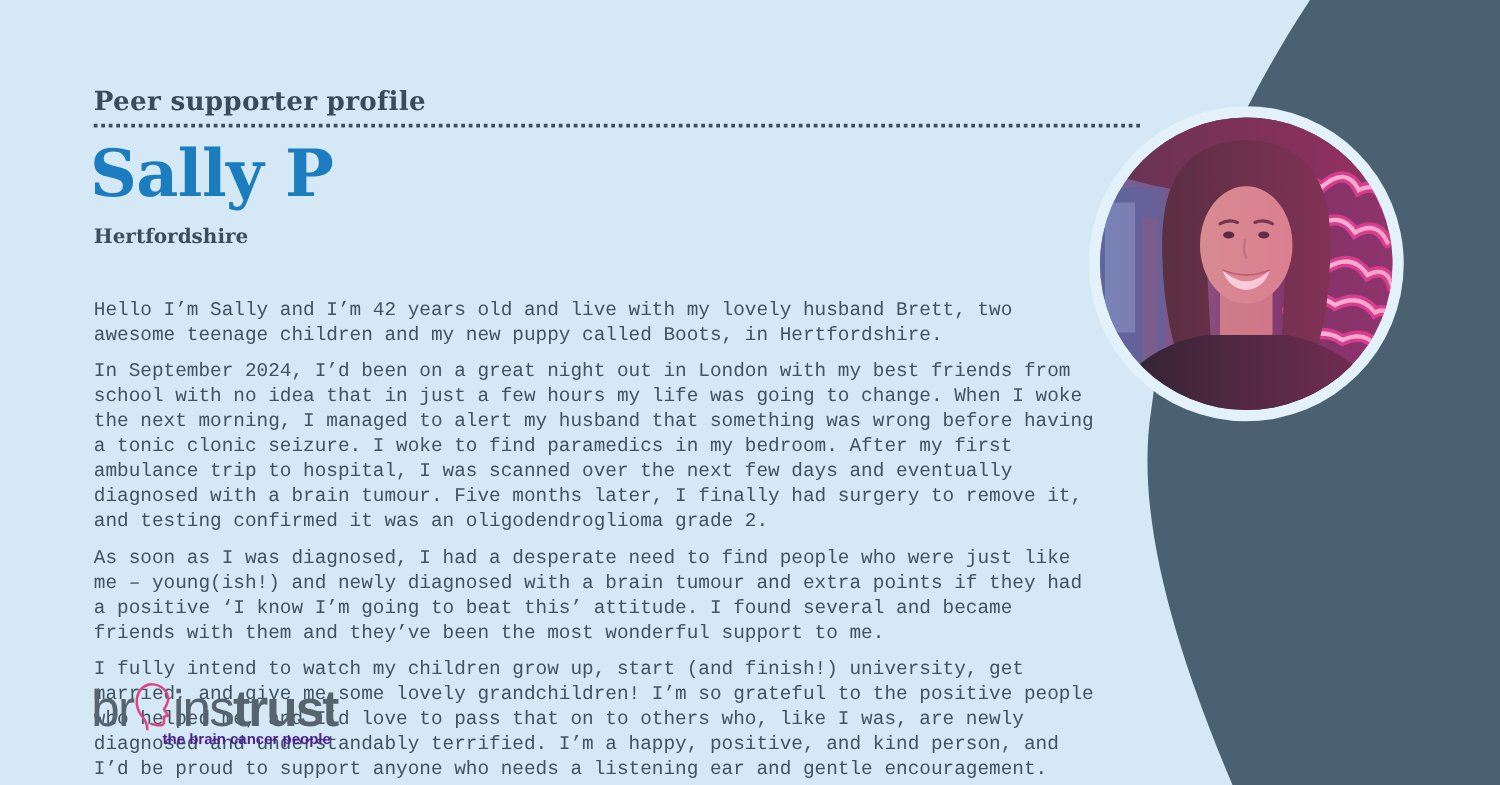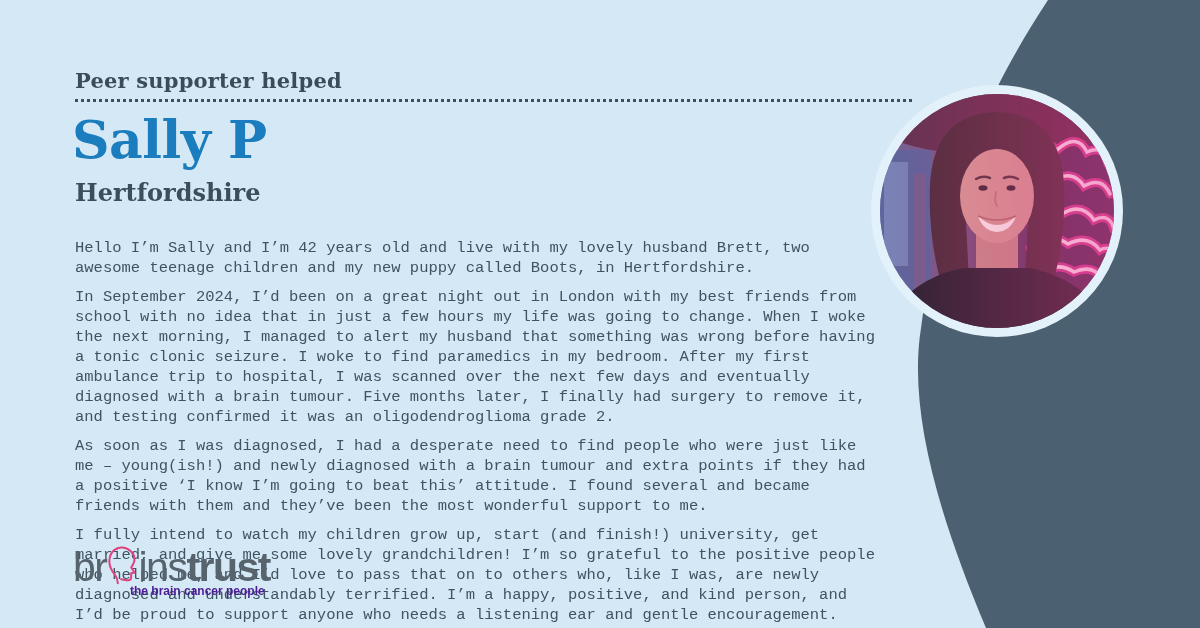--- a/index.html
+++ b/index.html
@@ -18,21 +18,21 @@
     position:absolute;left:75px;top:99px;width:837px;height:0;
     border-top:3px dotted #3e5060;
   }
   .name{
     position:absolute;left:72px;top:114px;line-height:1;
     font-family:"DejaVu Serif",serif;font-size:52px;font-weight:700;
     color:#1b7dbd;letter-spacing:-.5px;
   }
   .location{
     position:absolute;left:75px;top:181px;line-height:1;
-    font-family:"DejaVu Serif",serif;font-size:24px;font-weight:700;
+    font-family:"DejaVu Serif",serif;font-size:16px;font-weight:700;
     color:#3a4e5c;
   }
   .bio{
     position:absolute;left:75px;top:238px;width:805px;
     font-family:"Liberation Serif",serif;font-size:15.5px;line-height:20px;
     color:#3f5463;
   }
   .bio p{margin:0 0 9px 0;font-family:Liberation Mono, monospace;}
   .photo-wrap{position:absolute;left:870px;top:84px;width:254px;height:254px;}
   .logo{
@@ -48,21 +48,21 @@
     font-size:12px;font-weight:700;color:#4c1d95;letter-spacing:0;
   }
 </style>
 </head>
 <body>
 
 <svg class="swoosh-svg" viewBox="0 0 1200 628" aria-hidden="true">
   <path d="M 1048 0 L 1200 0 L 1200 628 L 986 628 C 938 514 908 410 921 328 C 934 222 978 106 1048 0 Z" fill="#4b6070"></path>
 </svg>
 
-<div class="eyebrow">Peer supporter helped</div>
+<div class="eyebrow">Peer supporter profile</div>
 <div class="divider"></div>
 <div class="name">Sally P</div>
 <div class="location">Hertfordshire</div>
 
 <div class="bio">
     <p>Hello I’m Sally and I’m 42 years old and live with my lovely husband Brett, two awesome teenage children and my new puppy called Boots, in Hertfordshire.</p>
     <p>In September 2024, I’d been on a great night out in London with my best friends from school with no idea that in just a few hours my life was going to change. When I woke the next morning, I managed to alert my husband that something was wrong before having a tonic clonic seizure. I woke to find paramedics in my bedroom. After my first ambulance trip to hospital, I was scanned over the next few days and eventually diagnosed with a brain tumour. Five months later, I finally had surgery to remove it, and testing confirmed it was an oligodendroglioma grade 2.</p>
     <p>As soon as I was diagnosed, I had a desperate need to find people who were just like me – young(ish!) and newly diagnosed with a brain tumour and extra points if they had a positive ‘I know I’m going to beat this’ attitude. I found several and became friends with them and they’ve been the most wonderful support to me.</p>
     <p>I fully intend to watch my children grow up, start (and finish!) university, get married, and give me some lovely grandchildren! I’m so grateful to the positive people who helped me, and I’d love to pass that on to others who, like I was, are newly diagnosed and understandably terrified. I’m a happy, positive, and kind person, and I’d be proud to support anyone who needs a listening ear and gentle encouragement.</p>
   </div>

